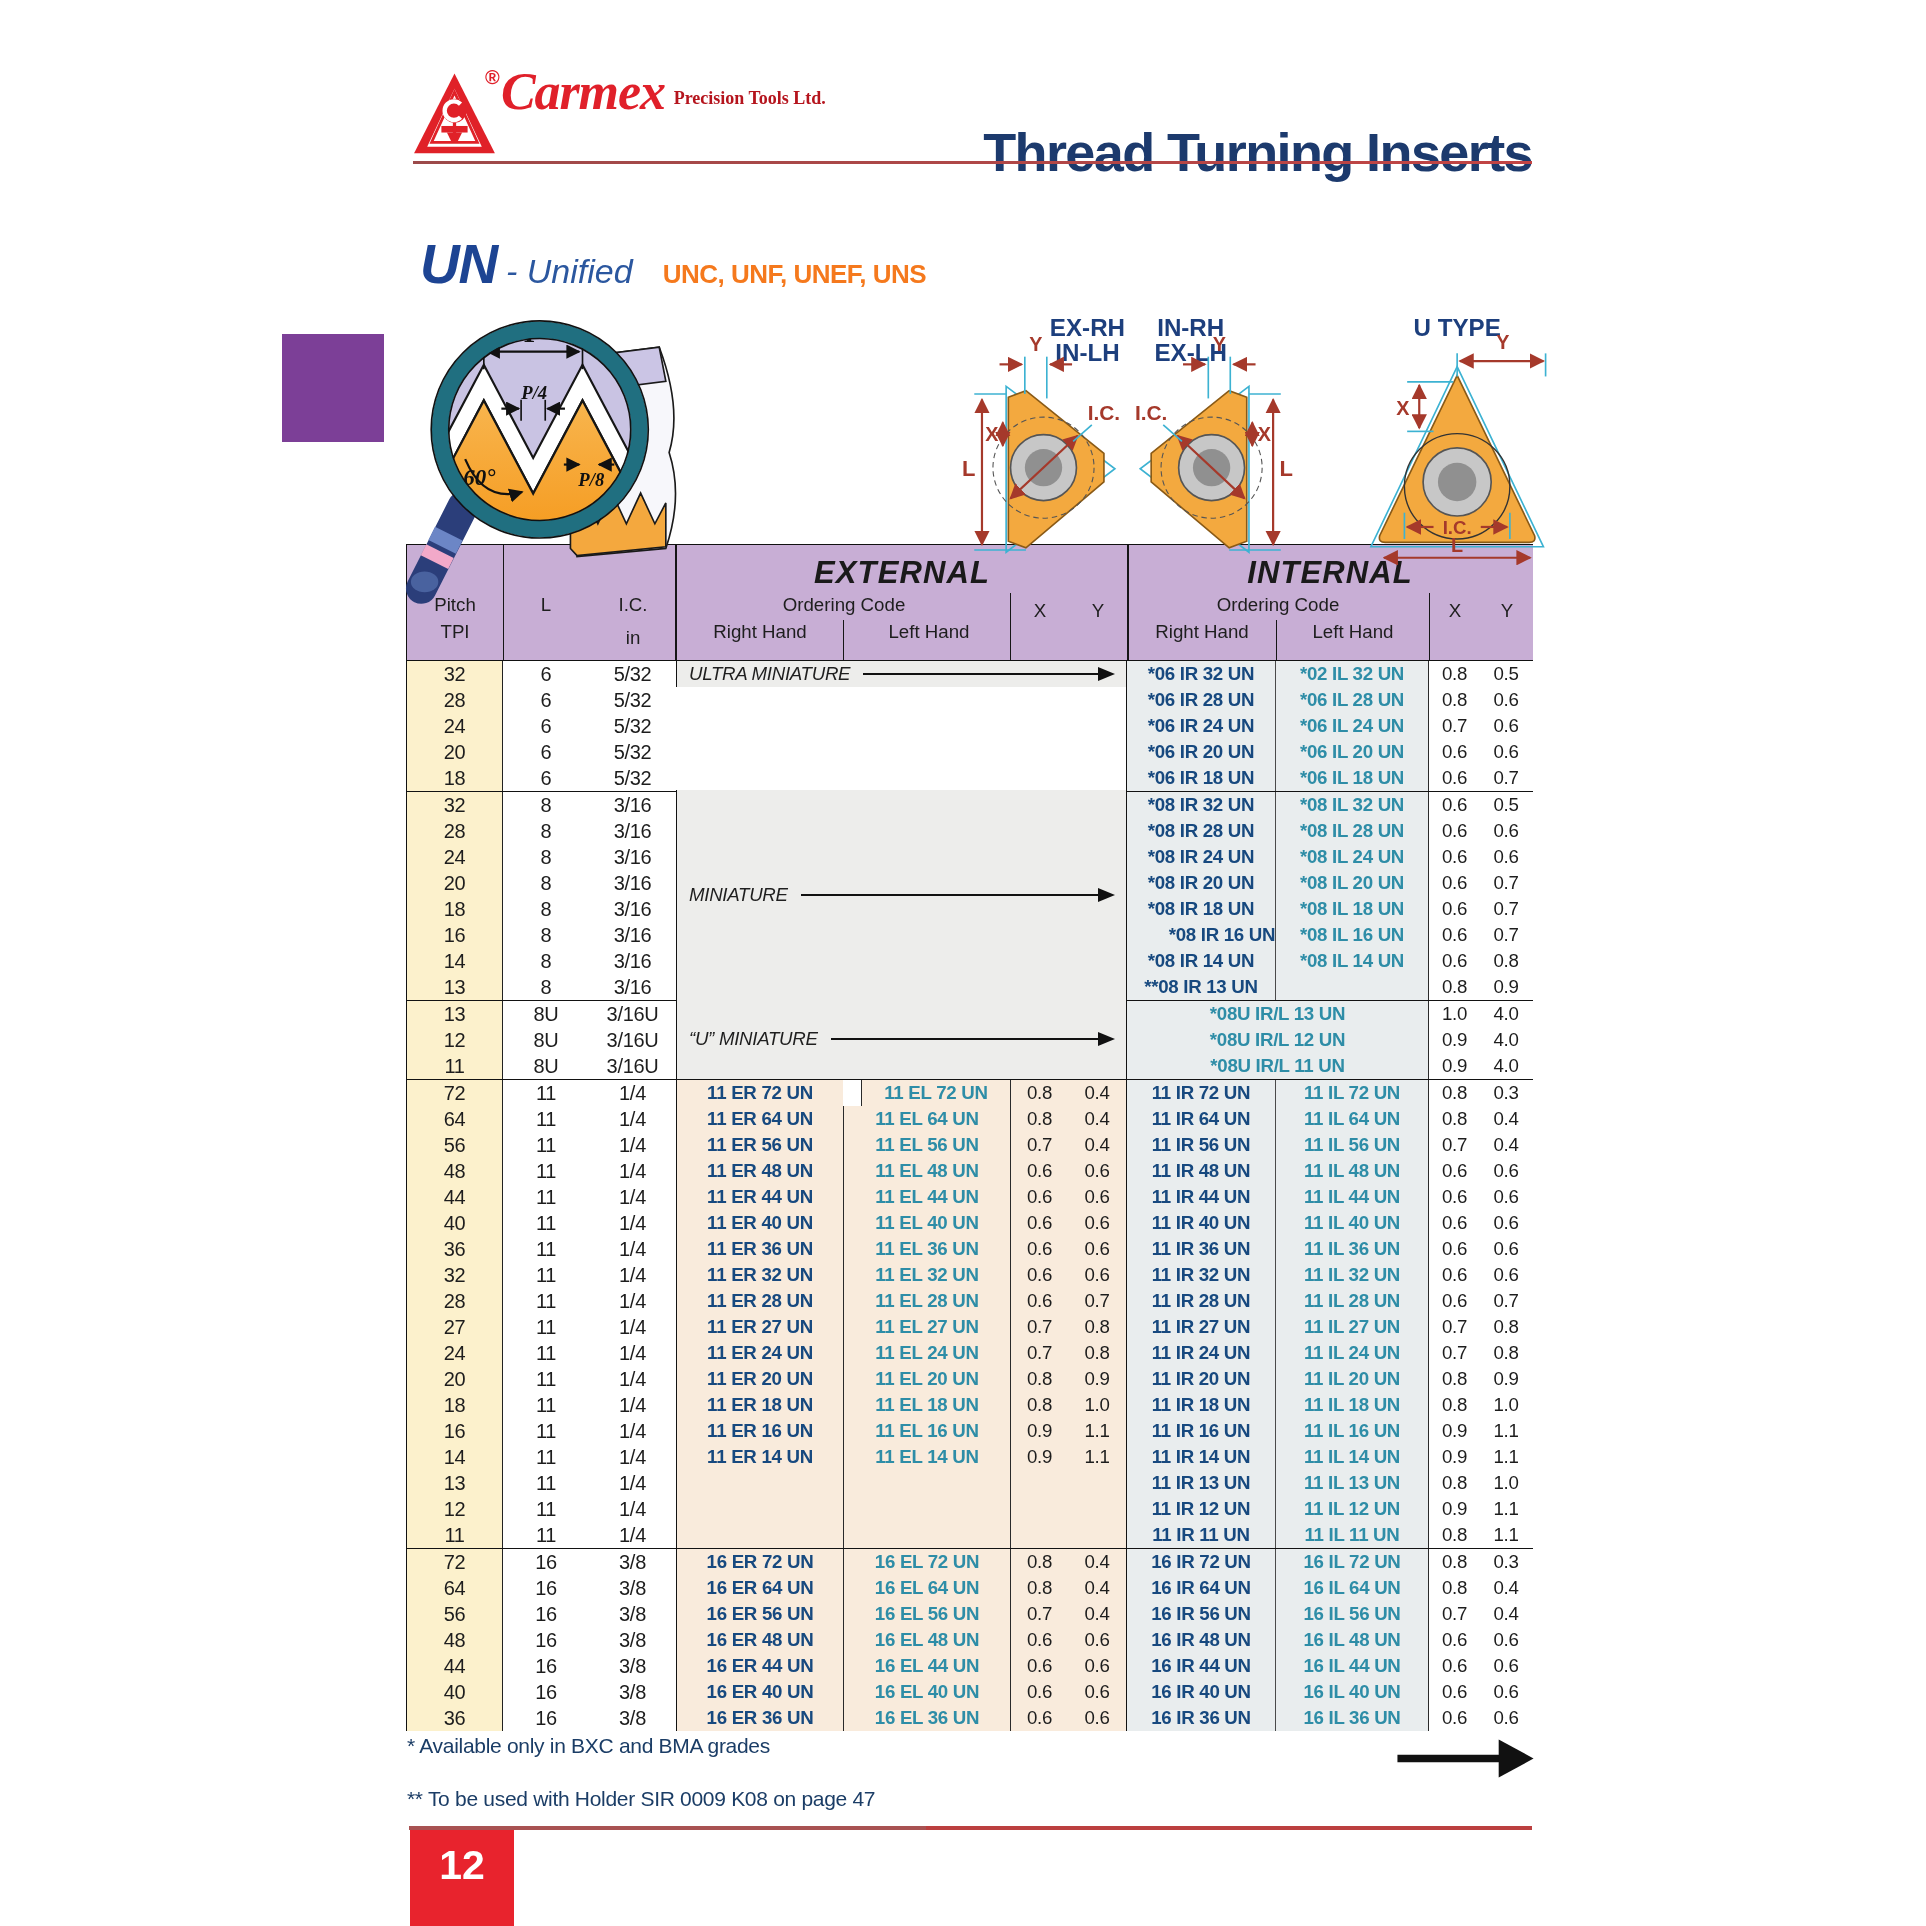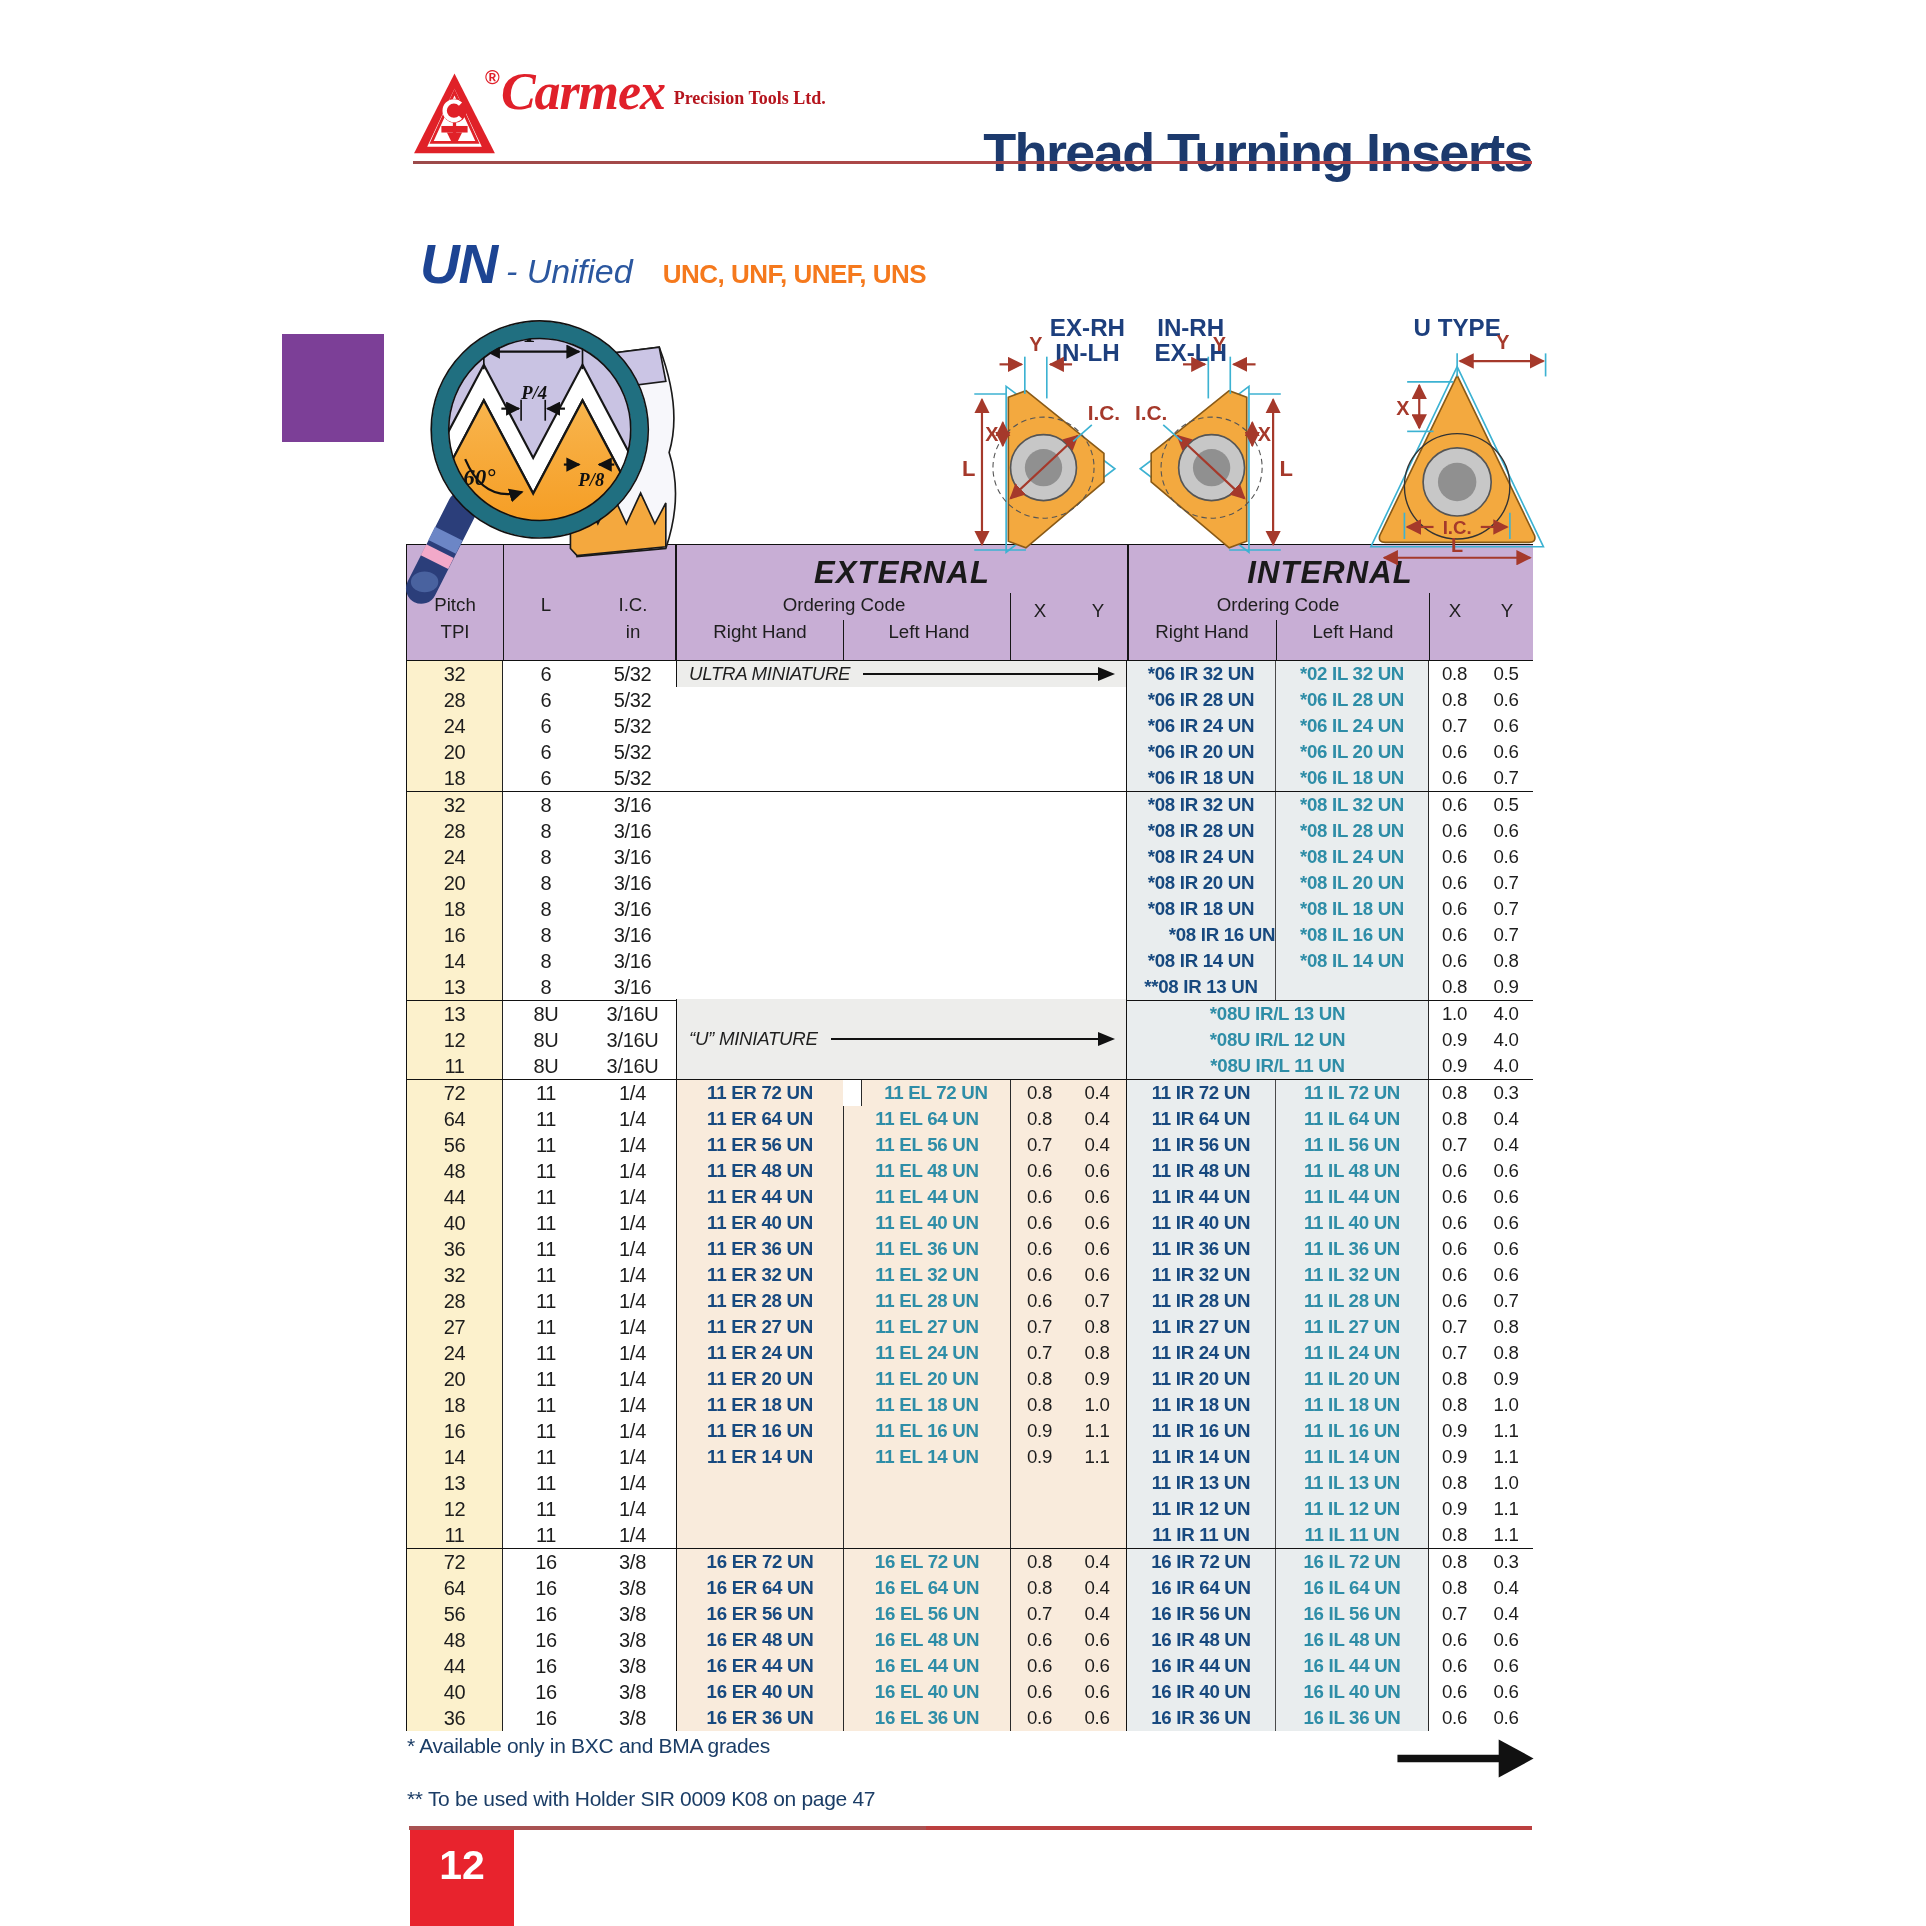--- a/index.html
+++ b/index.html
@@ -105,21 +105,21 @@
 
 <div class="spec-table">
   <div class="thead">
     <div class="hlabel" style="left:495px;top:12px;">EXTERNAL</div>
     <div class="hlabel" style="left:923px;top:12px;">INTERNAL</div>
 
     <div class="hsub" style="left:48px;top:51px;">Pitch</div>
     <div class="hsub" style="left:48px;top:78px;">TPI</div>
     <div class="hsub" style="left:139px;top:51px;">L</div>
     <div class="hsub" style="left:226px;top:51px;">I.C.</div>
-    <div class="hsub" style="left:226px;top:78px;">in</div>
+    <div class="hsub" style="left:226px;top:84px;">in</div>
 
     <div class="hsub" style="left:437px;top:51px;">Ordering Code</div>
     <div class="hsub" style="left:353px;top:78px;">Right Hand</div>
     <div class="hsub" style="left:522px;top:78px;">Left Hand</div>
     <div class="hsub" style="left:633px;top:57px;">X</div>
     <div class="hsub" style="left:691px;top:57px;">Y</div>
 
     <div class="hsub" style="left:871px;top:51px;">Ordering Code</div>
     <div class="hsub" style="left:795px;top:78px;">Right Hand</div>
     <div class="hsub" style="left:946px;top:78px;">Left Hand</div>
@@ -226,20 +226,24 @@
         <div class="cell c-ilh lh" style="grid-area: 7 / 9;">*08 IL 14 UN</div>
         <div class="cell c-ix" style="grid-area: 7 / 10;">0.6</div>
         <div class="cell c-iy" style="grid-area: 7 / 11;">0.8</div>
         <div class="cell c-pitch" style="grid-area: 8 / 1;">13</div>
         <div class="cell c-l" style="grid-area: 8 / 2;">8</div>
         <div class="cell c-ic" style="grid-area: 8 / 3;">3/16</div>
         <div class="cell c-irh rh" style="grid-area: 8 / 8;">**08 IR 13 UN</div>
         <div class="cell c-ilh lh" style="grid-area: 8 / 9;"></div>
         <div class="cell c-ix" style="grid-area: 8 / 10;">0.8</div>
         <div class="cell c-iy" style="grid-area: 8 / 11;">0.9</div>
+        <div class="cell c-extmerged" style="grid-area: 1 / 4 / span 8 / span 4;">
+          <span class="mini-label">MINIATURE</span>
+          <span class="mini-arrow"></span>
+        </div>
       </div>
       <div class="tgroup no-ext-sep" style="grid-auto-rows: 26px;">
         <div class="cell c-pitch" style="grid-area: 1 / 1;">13</div>
         <div class="cell c-l" style="grid-area: 1 / 2;">8U</div>
         <div class="cell c-ic" style="grid-area: 1 / 3;">3/16U</div>
         <div class="cell c-im lh" style="grid-area: 1 / 8 / auto / span 2;">*08U IR/L 13 UN</div>
         <div class="cell c-ix" style="grid-area: 1 / 10;">1.0</div>
         <div class="cell c-iy" style="grid-area: 1 / 11;">4.0</div>
         <div class="cell c-pitch" style="grid-area: 2 / 1;">12</div>
         <div class="cell c-l" style="grid-area: 2 / 2;">8U</div>

